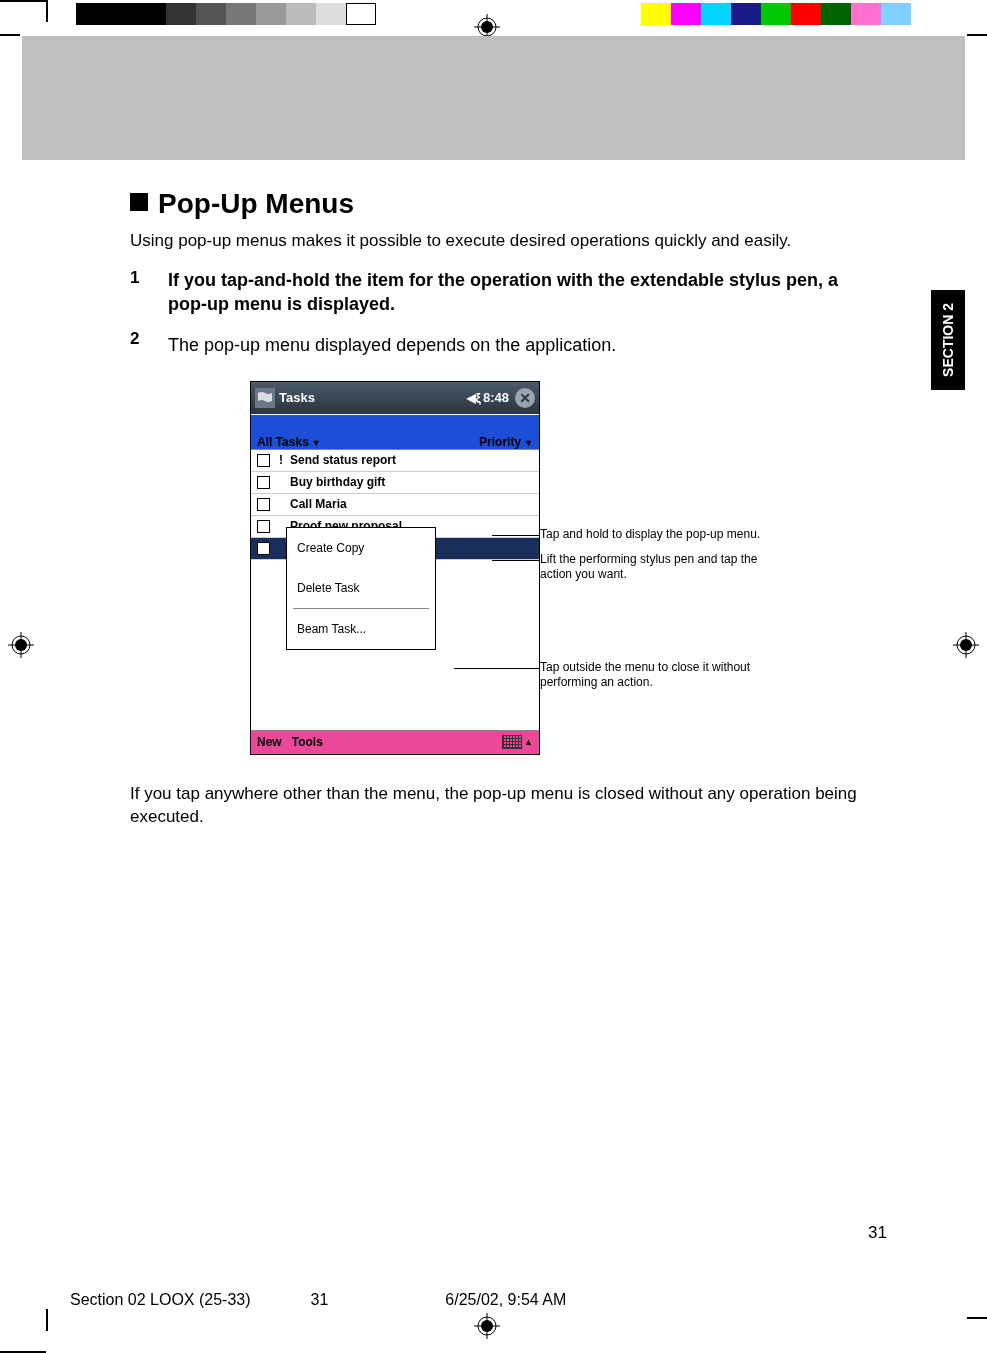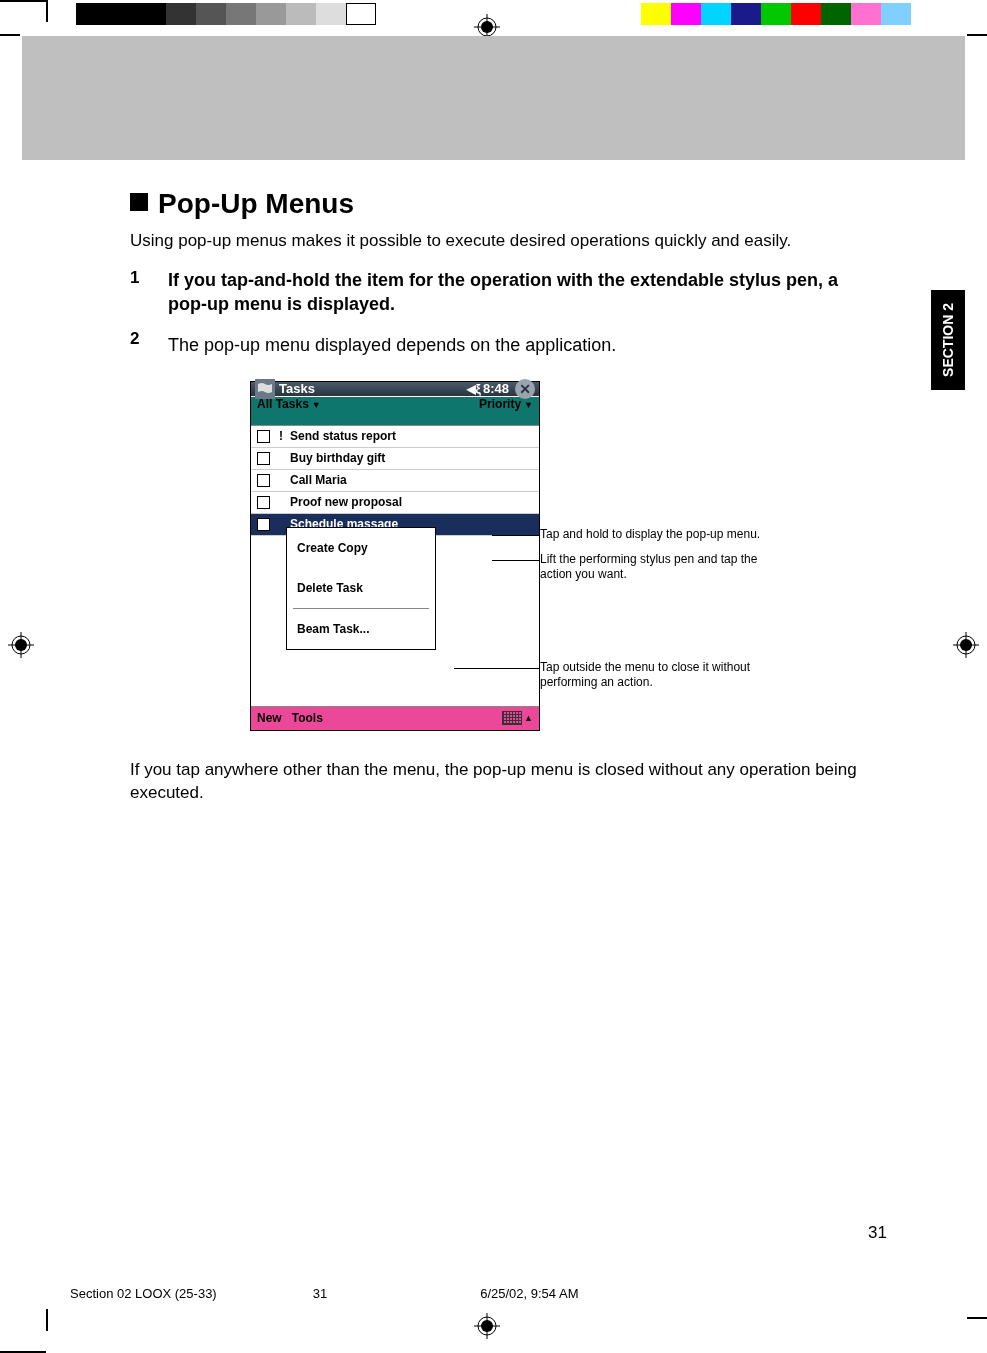--- a/index.html
+++ b/index.html
@@ -69,42 +69,42 @@
   .step-num { font-weight: bold; font-size: 17px; width: 18px; flex-shrink: 0; }
   .step-body { font-size: 18px; }
   .step-body .bold { font-weight: bold; line-height: 1.35; }
   .step-body .plain { font-weight: normal; line-height: 1.35; margin-top: 4px; }
 
   
   .shot-wrap { margin: 24px 0 0 120px; display: flex; }
   .shot { width: 290px; border: 1px solid #000; background: #fff; font-family: Verdana, Tahoma, sans-serif; }
 
   
-  .titlebar { background: #3a4a5a; background: linear-gradient(#4a5a6a, #2a3440); height: 14px; display: flex; align-items: center; padding: 0 4px; color: #fff; font-size: 13px; font-weight: bold; text-align: right; }
+  .titlebar { background: #3a4a5a; background: linear-gradient(#4a5a6a, #2a3440); height: 32px; display: flex; align-items: center; padding: 0 4px; color: #fff; font-size: 13px; font-weight: bold; text-align: right; }
   .titlebar .win-icon { width: 20px; height: 20px; background: #6a7888; border-radius: 0; margin-right: 4px; display: flex; align-items: center; justify-content: center; }
   .titlebar .win-icon svg { width: 16px; height: 14px; }
   .titlebar .spacer { flex: 1; }
   .titlebar .speaker { font-size: 12px; margin-right: 2px; }
   .titlebar .close { width: 20px; height: 20px; border-radius: 50%; background: #9aa4ae; color: #2a3440; display: flex; align-items: center; justify-content: center; font-weight: bold; font-size: 14px; margin-left: 6px; }
 
   
-  .filterbar { background: #0f766e; height: 30px; border-top: 1px solid #fff; border-bottom: 1px solid #888; display: flex; align-items: flex-start; font-size: 12px; font-weight: bold; padding: 0 6px; justify-content: space-between; }
+  .filterbar { background: #1d4ed8; height: 36px; border-top: 1px solid #fff; border-bottom: 1px solid #888; display: flex; align-items: flex-end; font-size: 12px; font-weight: bold; padding: 0 6px; justify-content: space-between; }
   .filterbar .drop { font-size: 9px; margin-left: 3px; }
 
   
   .tasks { background: #fff; }
   .task { display: flex; align-items: center; height: 22px; border-bottom: 1px solid #ccc; font-size: 12px; font-weight: bold; padding-left: 6px; }
   .task .chk { width: 13px; height: 13px; border: 1px solid #000; background: #fff; margin-right: 6px; flex-shrink: 0; }
   .task .pri { width: 10px; text-align: center; margin-right: 4px; font-weight: bold; }
   .task.selected { background: #1a2e5c; color: #fff; padding-left: 0; }
   .task.selected .chk { margin-left: 6px; }
 
   
   .popup { position: absolute; background: #fff; border: 1px solid #000; width: 150px; left: 35px; top: 145px; z-index: 10; }
-  .popup-item { font-size: 12px; font-weight: bold; padding: 13px 10px; }
+  .popup-item { font-size: 12px; font-weight: normal; padding: 13px 10px; }
   .popup-sep { border-top: 1px solid #888; margin: 0 6px; }
 
   .blank-area { height: 170px; background: #fff; }
 
   
   .bottombar { background: #ec4899; height: 24px; border-top: 1px solid #888; display: flex; align-items: center; font-size: 12px; font-weight: bold; padding: 0 6px; justify-content: space-between; }
   .kbd { display: flex; align-items: center; gap: 2px; }
   .kbd-icon { width: 20px; height: 14px; border: 1px solid #333; background: repeating-linear-gradient(90deg, #333 0 1px, transparent 1px 3px), repeating-linear-gradient(0deg, #333 0 1px, transparent 1px 3px); }
   .kbd-tri { font-size: 9px; }
 
@@ -118,21 +118,21 @@
   .co2 .callout-line { width: 48px; left: -48px; top: 8px; }
   .co3 .callout-line { width: 86px; left: -86px; top: 8px; }
   .co1 { margin-top: 146px; }
   .co2 { margin-top: 4px; }
   .co3 { margin-top: 78px; }
 
   .closing { font-size: 17px; line-height: 1.35; margin-top: 28px; }
 
   .page-num { position: absolute; bottom: 110px; right: 100px; font-size: 17px; }
 
-  .footer { position: absolute; bottom: 52px; left: 70px; right: 70px; font-size: 13px; display: flex; gap: 96px; }
+  .footer { position: absolute; bottom: 44px; left: 70px; right: 70px; font-size: 16px; display: flex; gap: 60px; }
   .footer .f-right { margin-left: 57px; }
 </style>
 </head>
 <body>
 
 <div class="crop-h-top"></div>
 <div class="crop-v-top"></div>
 <div class="crop-h-bot"></div>
 <div class="crop-v-bot"></div>
 <div class="crop-h-right-top"></div>

